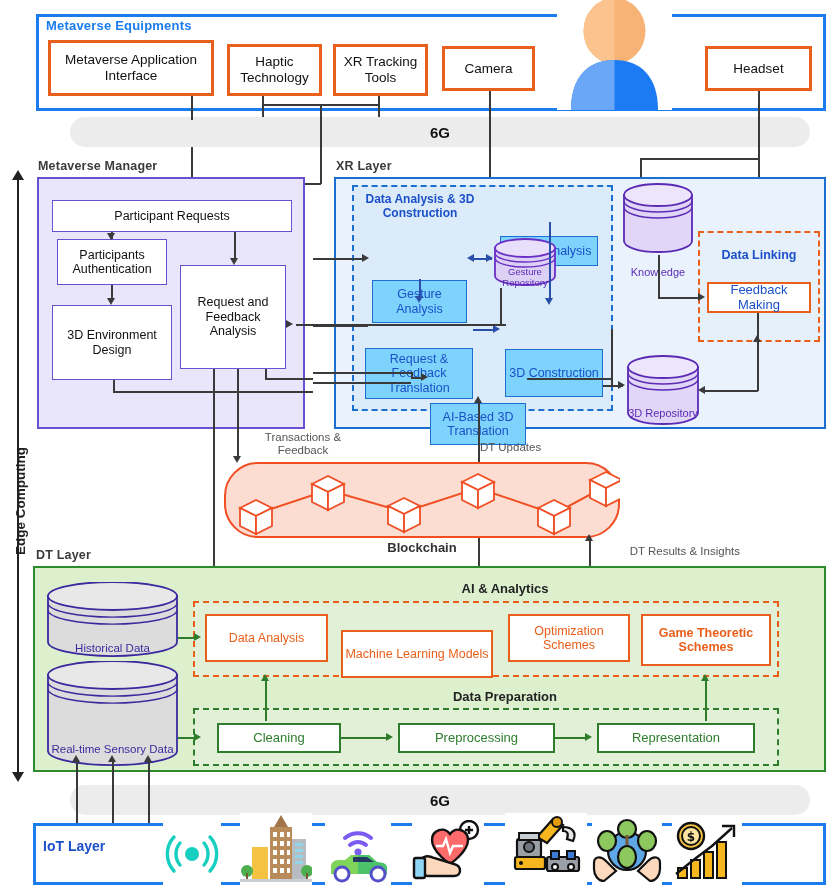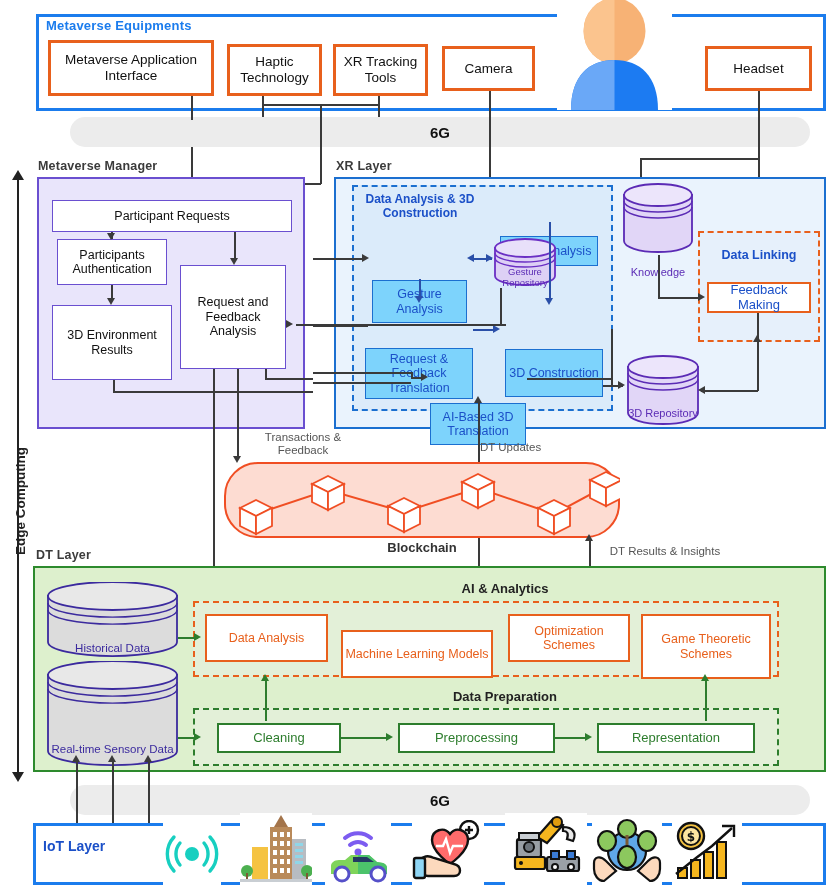--- a/index.html
+++ b/index.html
@@ -145,21 +145,21 @@
   <div class="abs layer-lbl" style="left:38px;top:159px;">Metaverse Manager</div>
   <div class="abs mm-panel" style="left:37px;top:177px;width:268px;height:252px;"></div>
 
   <div class="bx mm-box" style="left:52px;top:200px;width:240px;height:32px;">
     <span>Participant Requests</span>
   </div>
   <div class="bx mm-box" style="left:57px;top:239px;width:110px;height:46px;">
     <span>Participants Authentication</span>
   </div>
   <div class="bx mm-box" style="left:52px;top:305px;width:120px;height:75px;">
-    <span>3D Environment Results</span>
+    <span>3D Environment Design</span>
   </div>
   <div class="bx mm-box" style="left:180px;top:265px;width:106px;height:104px;">
     <span>Request and Feedback Analysis</span>
   </div>
 
   <div class="ln lnv" style="left:111px;top:232px;height:7px;"></div>
   <div class="arr arr-d" style="left:107px;top:233px;"></div>
   <div class="ln lnv" style="left:111px;top:285px;height:13px;"></div>
   <div class="arr arr-d" style="left:107px;top:298px;"></div>
   <div class="ln lnv" style="left:234px;top:232px;height:26px;"></div>
@@ -272,21 +272,21 @@
   <div class="arr arr-l" style="left:698px;top:386px;"></div>
   <div class="arr arr-u" style="left:753px;top:335px;"></div>
 
   <div class="ln lnv" style="left:611px;top:329px;height:56px;"></div>
   <div class="ln lnh" style="left:527px;top:378px;width:85px;"></div>
   <div class="ln lnh" style="left:603px;top:385px;width:20px;"></div>
   <div class="arr arr-r" style="left:618px;top:381px;"></div>
 
   <div class="abs flow-lbl" style="left:248px;top:431px;width:110px;">Transactions &amp; Feedback</div>
   <div class="abs flow-lbl" style="left:480px;top:441px;width:90px;text-align:left;">DT Updates</div>
-  <div class="abs flow-lbl" style="left:590px;top:545px;width:150px;text-align:center;">DT Results &amp; Insights</div>
+  <div class="abs flow-lbl" style="left:590px;top:545px;width:150px;text-align:right;">DT Results &amp; Insights</div>
 
   <div class="abs bc" style="left:224px;top:462px;width:396px;height:76px;"></div>
   <div class="abs" style="left:224px;top:540px;width:396px;text-align:center;font-weight:bold;font-size:13px;color:#333;">Blockchain</div>
   <svg class="abs" style="left:224px;top:462px;" width="396" height="76" viewBox="0 0 396 76">
     <polyline points="32,52 104,28 180,50 254,26 330,52 382,24" fill="none" stroke="#f04e23" stroke-width="2"></polyline>
     <g fill="#fff" stroke="#f04e23" stroke-width="1.8">
       <g transform="translate(32,52)">
           <path d="M-16,-6 L0,-14 L16,-6 L0,2 Z"></path>
           <path d="M-16,-6 L-16,12 L0,20 L0,2 Z"></path>
           <path d="M16,-6 L16,12 L0,20 L0,2 Z"></path>
@@ -360,21 +360,21 @@
   <div class="abs ai-dash" style="left:193px;top:601px;width:586px;height:76px;"></div>
   <div class="bx ai-box" style="left:205px;top:614px;width:123px;height:48px;">
     <span>Data Analysis</span>
   </div>
   <div class="bx ai-box" style="left:341px;top:614px;width:152px;height:48px;margin-top:16px;">
     <span>Machine Learning Models</span>
   </div>
   <div class="bx ai-box" style="left:508px;top:614px;width:122px;height:48px;">
     <span>Optimization Schemes</span>
   </div>
-  <div class="bx ai-box" style="left:641px;top:614px;width:130px;height:65px;">
+  <div class="bx ai-box" style="left:641px;top:614px;width:130px;height:52px;font-weight:bold;">
     <span>Game Theoretic Schemes</span>
   </div>
 
   <div class="abs sec-title" style="left:195px;top:689px;width:620px;text-align:center;">Data Preparation</div>
   <div class="abs prep-dash" style="left:193px;top:708px;width:586px;height:58px;"></div>
   <div class="bx prep-box" style="left:217px;top:723px;width:124px;height:30px;">
     <span>Cleaning</span>
   </div>
   <div class="bx prep-box" style="left:398px;top:723px;width:157px;height:30px;">
     <span>Preprocessing</span>

